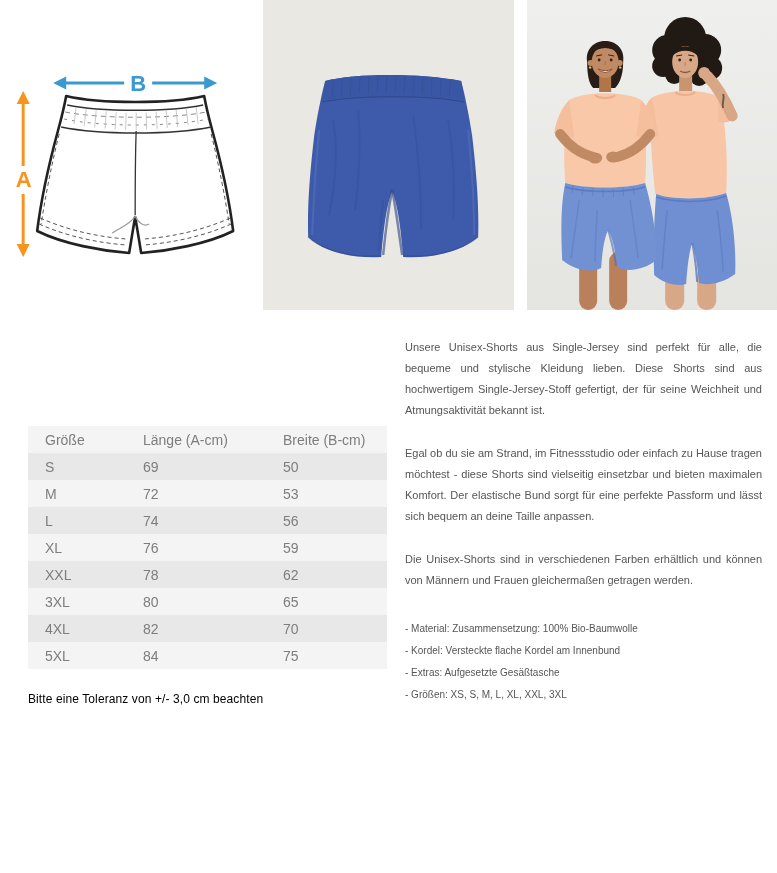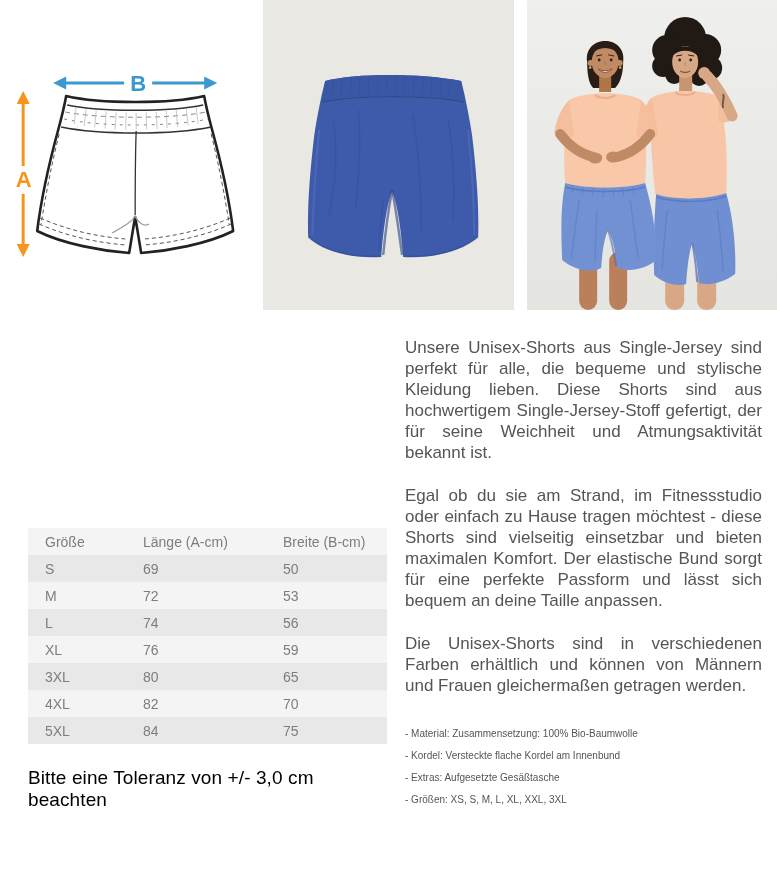--- a/index.html
+++ b/index.html
@@ -24,24 +24,24 @@
   table.size-table{width:100%;border-collapse:collapse;font-size:14px;color:#7d7d7d;table-layout:fixed;}
   table.size-table th, table.size-table td{
     height:27px;padding:0;text-align:left;font-weight:400;vertical-align:middle;
   }
   table.size-table th:first-child, table.size-table td:first-child{padding-left:17px;width:98px;}
   table.size-table th:nth-child(2), table.size-table td:nth-child(2){width:140px;}
   table.size-table thead tr{background:#f4f4f4;}
   table.size-table tbody tr:nth-child(odd){background:#e8e8e8;}
   table.size-table tbody tr:nth-child(even){background:#f4f4f4;}
 
-  .tolerance{margin-top:23px;font-size:19px;color:#000000;letter-spacing:.1px;}
+  .tolerance{margin-top:23px;font-size:12px;color:#000000;letter-spacing:.1px;}
 
   .right-col p{
-    margin:0 0 22px 0;font-size:17px;line-height:21px;color:#555555;
+    margin:0 0 22px 0;font-size:11px;line-height:21px;color:#555555;
     text-align:justify;hyphens:auto;-webkit-hyphens:auto;
   }
   .bullets{margin-top:27px;font-size:10px;line-height:22px;color:#555555;}
 </style>
 </head>
 <body>
 
 <div class="top-row">
 
   <div class="panel" id="panel-diagram">
@@ -234,20 +234,25 @@
           <td>L</td>
           <td>74</td>
           <td>56</td>
         </tr>
         <tr>
           <td>XL</td>
           <td>76</td>
           <td>59</td>
         </tr>
         <tr>
+          <td>XXL</td>
+          <td>78</td>
+          <td>62</td>
+        </tr>
+        <tr>
           <td>3XL</td>
           <td>80</td>
           <td>65</td>
         </tr>
         <tr>
           <td>4XL</td>
           <td>82</td>
           <td>70</td>
         </tr>
         <tr>

